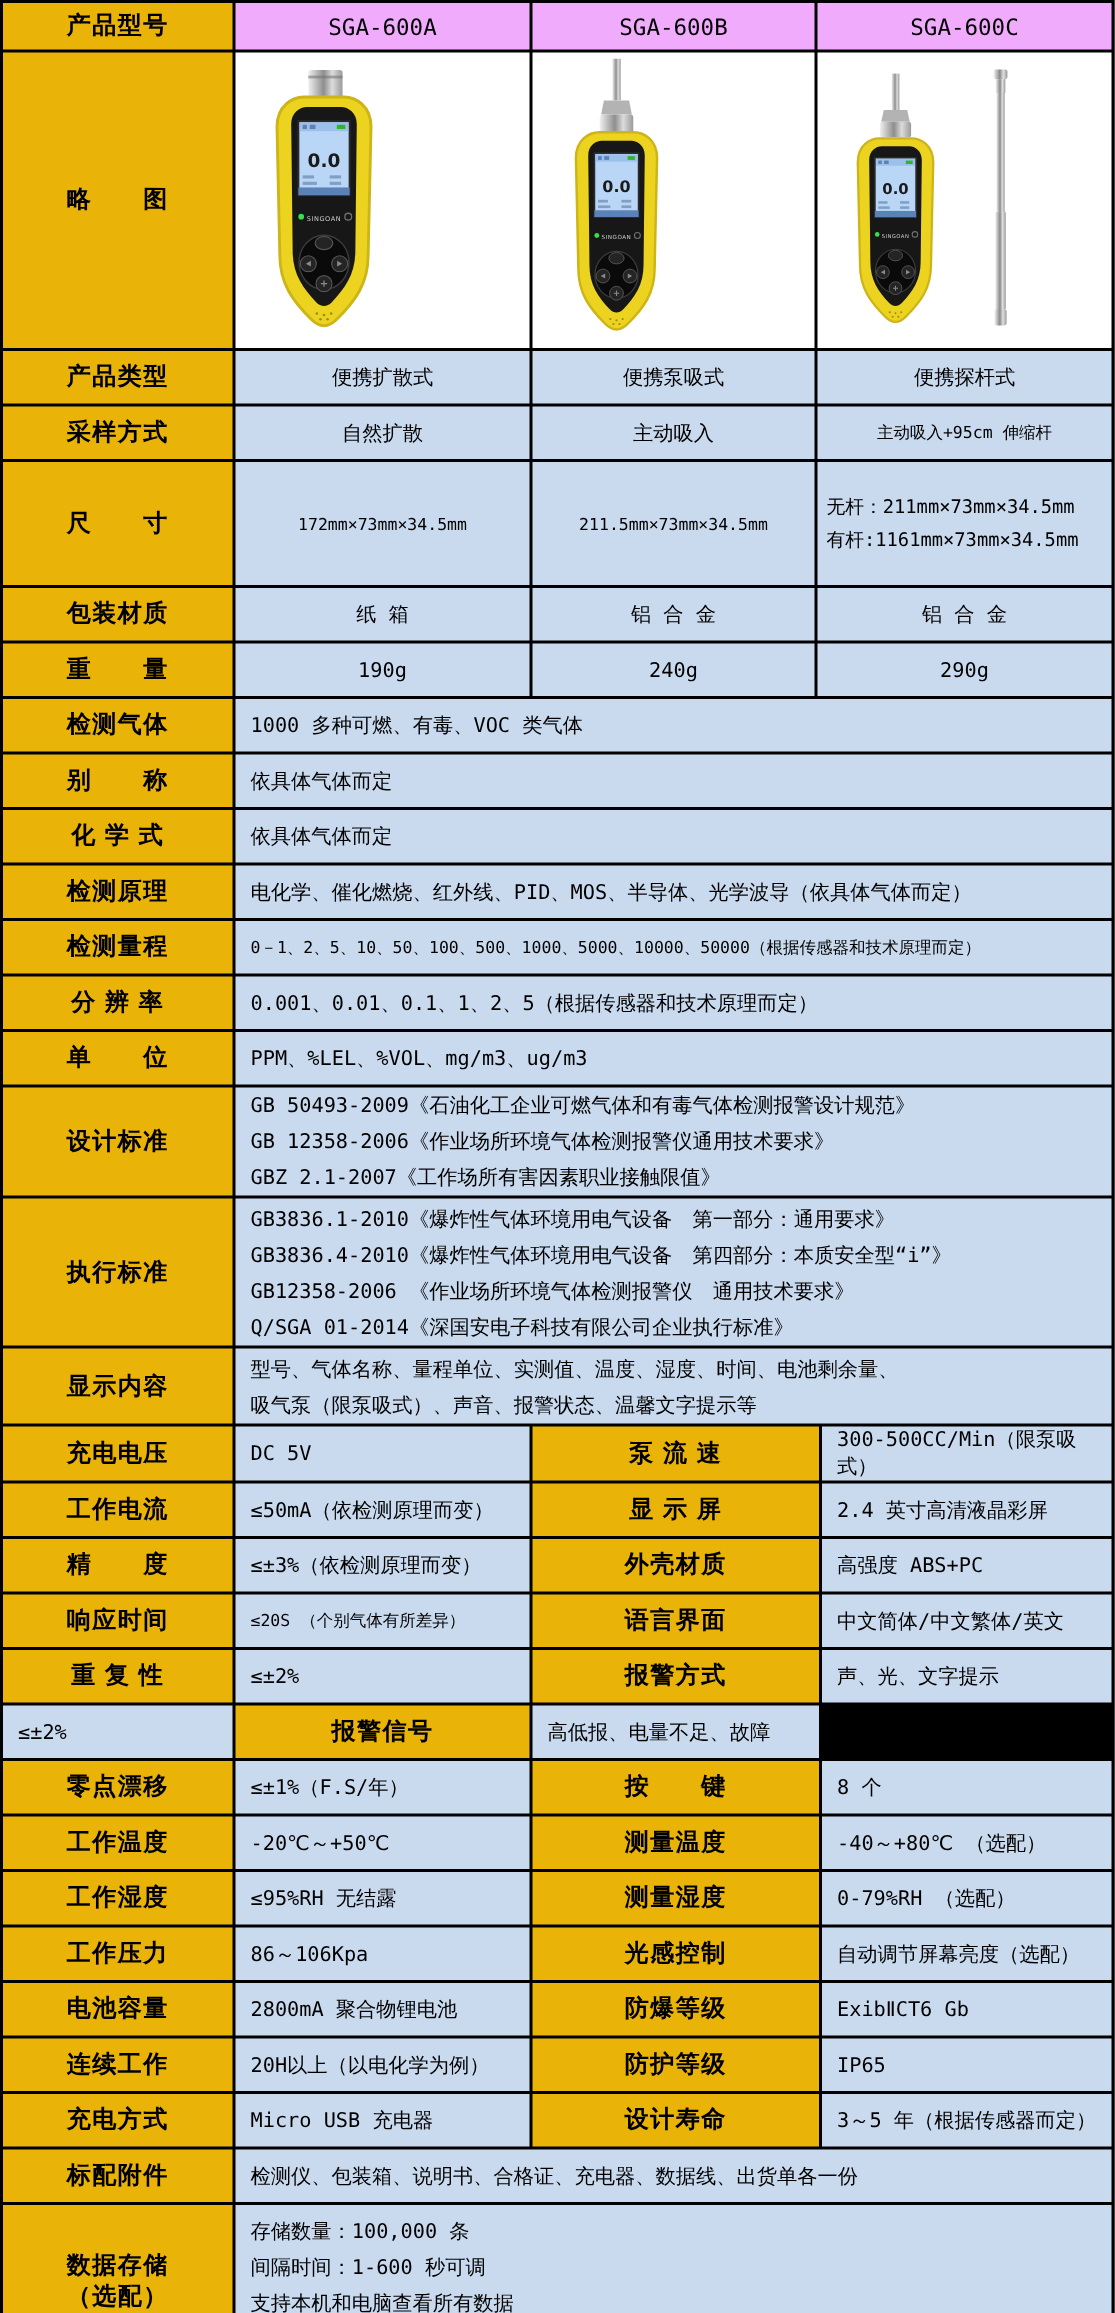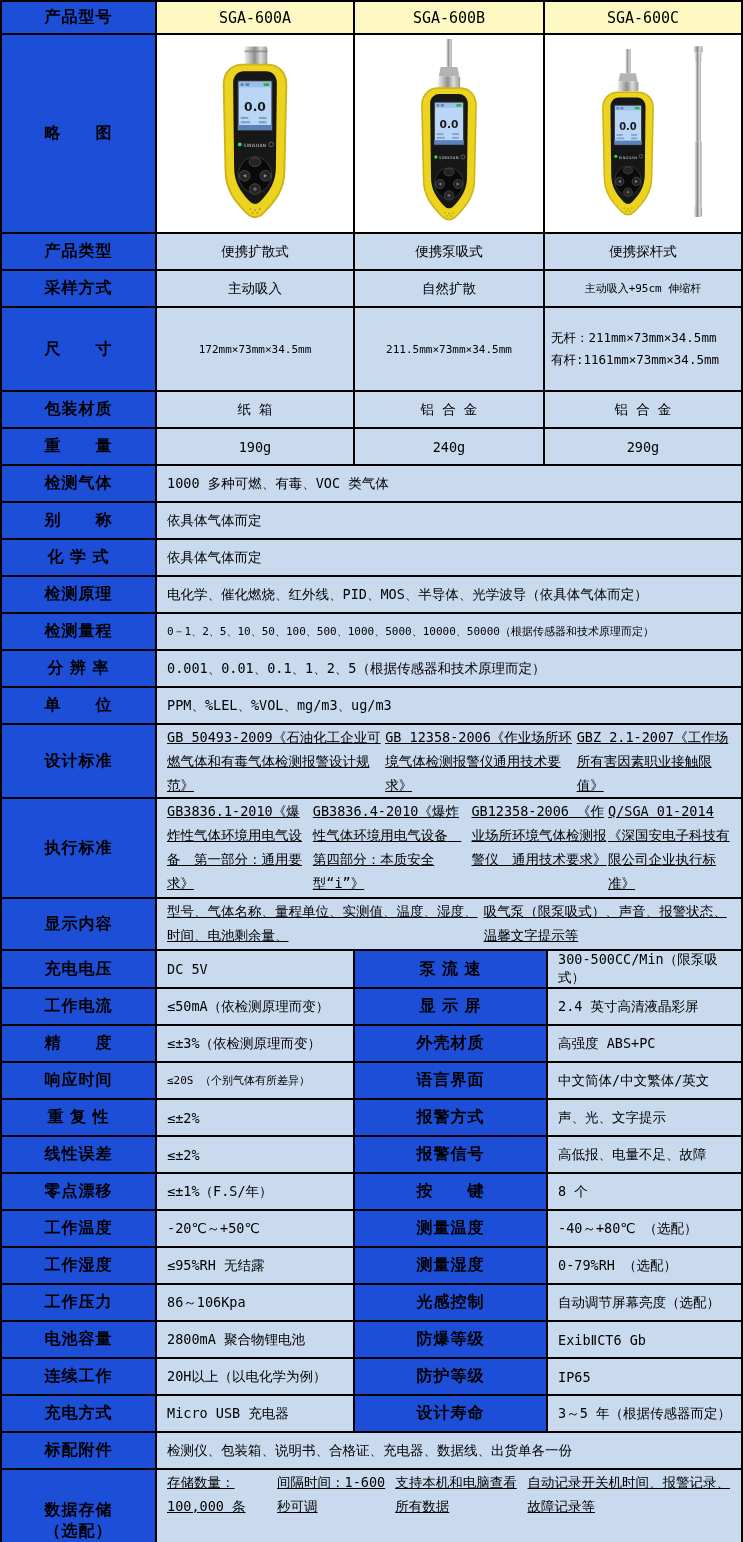--- a/index.html
+++ b/index.html
@@ -11,31 +11,31 @@
   .row{display:grid;gap:2px;background:#000;}
   .cols-h   {grid-template-columns:153px 196px 188px 196px;}
   .cols-3   {grid-template-columns:153px 196px 188px 196px;}
   .cols-full{grid-template-columns:153px 1fr;}
   .cols-pair{grid-template-columns:153px 196px 191px 193px;}
   .h-head{min-height:31px}.h-img{min-height:197px}.h-r{min-height:35px}
   .h-size{min-height:52px}.h-ds{min-height:71px}.h-es{min-height:98px}
   .h-dc{min-height:50px}.h-sto{min-height:102px}
   .cell{display:flex;align-items:center;box-sizing:border-box;}
   .lab{
-    background:#1d4ed8;justify-content:center;text-align:center;
+    background:#eab308;justify-content:center;text-align:center;
     font-weight:bold;font-size:16px;color:#000;letter-spacing:1px;padding:2px 4px;
   }
   .val{
     background:#c9daef;font-size:13.5px;color:#000;padding:0 10px;
     font-family:"DejaVu Sans Mono","DejaVu Sans",sans-serif;
   }
   .valc{justify-content:center;text-align:center;padding:2px 4px;}
-  .hmodel{background:#fef9c3;font-size:15px;}
-  .white{background:#ffffff;justify-content:center;}
-  .lines{flex-direction:row;align-items:flex-start;justify-content:space-between;text-decoration:underline;}
+  .hmodel{background:#f0abfc;font-size:15px;}
+  .white{background:#ffffff;}
+  .lines{flex-direction:column;align-items:flex-start;justify-content:flex-end;}
   .lines .ln{line-height:24px;display:block;}
   .sm{font-size:11px;}
   .c2{flex-direction:column;align-items:flex-start;justify-content:center;padding:19px 6px;}
   .c2 .ln{line-height:22px;font-size:12.5px;}
   .rodwrap{display:flex;align-items:center;gap:6px;}
   svg{display:block;}
 </style>
 </head>
 <body>
 
@@ -154,22 +154,22 @@
 
   <div class="row cols-3 h-r">
     <div class="cell lab">产品类型</div>
     <div class="cell val valc">便携扩散式</div>
     <div class="cell val valc">便携泵吸式</div>
     <div class="cell val valc">便携探杆式</div>
   </div>
 
   <div class="row cols-3 h-r">
     <div class="cell lab">采样方式</div>
+    <div class="cell val valc">自然扩散</div>
     <div class="cell val valc">主动吸入</div>
-    <div class="cell val valc">自然扩散</div>
     <div class="cell val valc sm">主动吸入+95cm 伸缩杆</div>
   </div>
 
   <div class="row cols-3 h-size">
     <div class="cell lab">尺　　寸</div>
     <div class="cell val valc sm">172mm×73mm×34.5mm</div>
     <div class="cell val valc sm">211.5mm×73mm×34.5mm</div>
     <div class="cell val c2">
       <span class="ln">无杆：211mm×73mm×34.5mm</span>
       <span class="ln">有杆:1161mm×73mm×34.5mm</span>
@@ -270,21 +270,20 @@
     <div class="cell lab">语言界面</div>
     <div class="cell val">中文简体/中文繁体/英文</div>
   </div>
   <div class="row cols-pair h-r">
     <div class="cell lab">重 复 性</div>
     <div class="cell val">≤±2%</div>
     <div class="cell lab">报警方式</div>
     <div class="cell val">声、光、文字提示</div>
   </div>
   <div class="row cols-pair h-r">
-    <div class="cell lab">线性误差</div>
     <div class="cell val">≤±2%</div>
     <div class="cell lab">报警信号</div>
     <div class="cell val">高低报、电量不足、故障</div>
   </div>
   <div class="row cols-pair h-r">
     <div class="cell lab">零点漂移</div>
     <div class="cell val">≤±1%（F.S/年）</div>
     <div class="cell lab">按　　键</div>
     <div class="cell val">8 个</div>
   </div>

